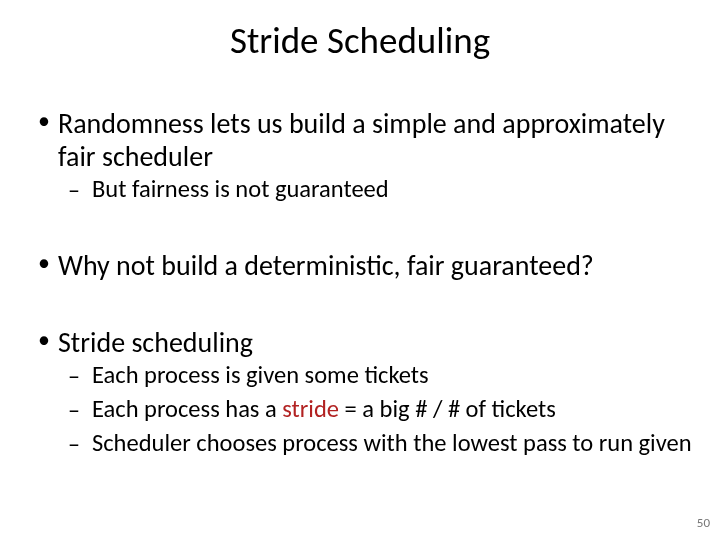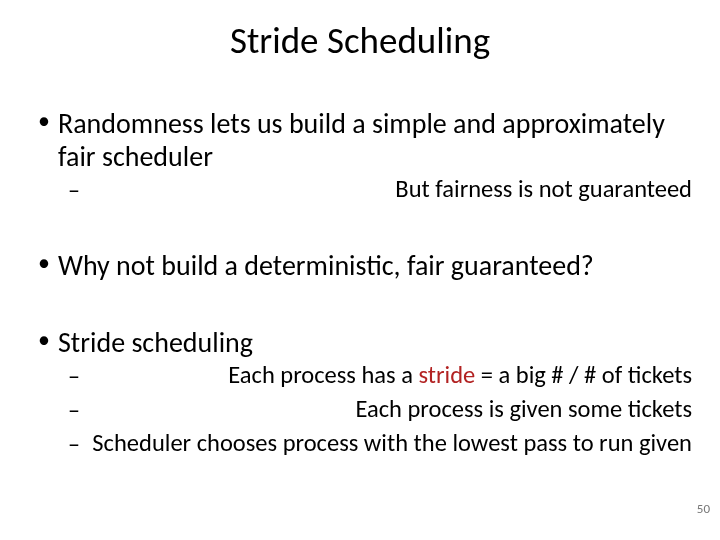--- a/index.html
+++ b/index.html
@@ -4,25 +4,25 @@
 <style>
   * { margin: 0; padding: 0; box-sizing: border-box; }
   html, body { width: 720px; height: 540px; background: #fff; font-family: Calibri, "Segoe UI", Arial, sans-serif; color: #000; }
   .slide { position: relative; width: 720px; height: 540px; padding: 0; }
   .title { text-align: center; font-size: 37px; font-weight: 400; margin-top: 18px; margin-bottom: 26px; }
   .content { padding-left: 32px; padding-right: 28px; }
   ul.lvl1 { list-style: none; }
   ul.lvl1 > li { position: relative; padding-left: 26px; font-size: 28px; line-height: 1.18; margin-bottom: 4px; margin-top: 44px; }
   ul.lvl1 > li::before { content: "•"; position: absolute; left: 6px; top: 0; font-size: 24px; }
   ul.lvl2 { list-style: none; margin-top: 2px; margin-bottom: 4px; }
-  ul.lvl2 > li { position: relative; padding-left: 34px; font-size: 24.5px; line-height: 1.22; margin-bottom: 4px; text-align: right; }
+  ul.lvl2 > li { position: relative; padding-left: 34px; font-size: 24.5px; line-height: 1.22; margin-bottom: 4px; }
   ul.lvl2 > li::before { content: "–"; position: absolute; left: 10px; top: 0; font-size: 24px; }
   .stride { color: #b22222; }
   .pass { color: #1f5fa6; }
-  .pagenum { position: absolute; right: 10px; bottom: 42px; font-size: 13px; color: #777; }
+  .pagenum { position: absolute; right: 10px; bottom: 28px; font-size: 13px; color: #777; }
 </style>
 </head>
 <body>
 
 <div class="slide">
   <h1 class="title">Stride Scheduling</h1>
 
   <div class="content">
     <ul class="lvl1">
 
@@ -36,24 +36,24 @@
       </li>
 
       <li>
         <span>Why not build a deterministic, fair guaranteed?</span>
       </li>
 
       <li>
         <span>Stride scheduling</span>
         <ul class="lvl2">
           <li>
-            <span>Each process has a </span><span class="stride">stride</span><span> = a big # / # of tickets</span>
+            <span>Each process is given some tickets</span>
           </li>
           <li>
-            <span>Each process is given some tickets</span>
+            <span>Each process has a </span><span class="stride">stride</span><span> = a big # / # of tickets</span>
           </li>
           <li>
             <span>Scheduler chooses process with the lowest pass to run given</span>
           </li>
         </ul>
       </li>
 
     </ul>
   </div>
 

